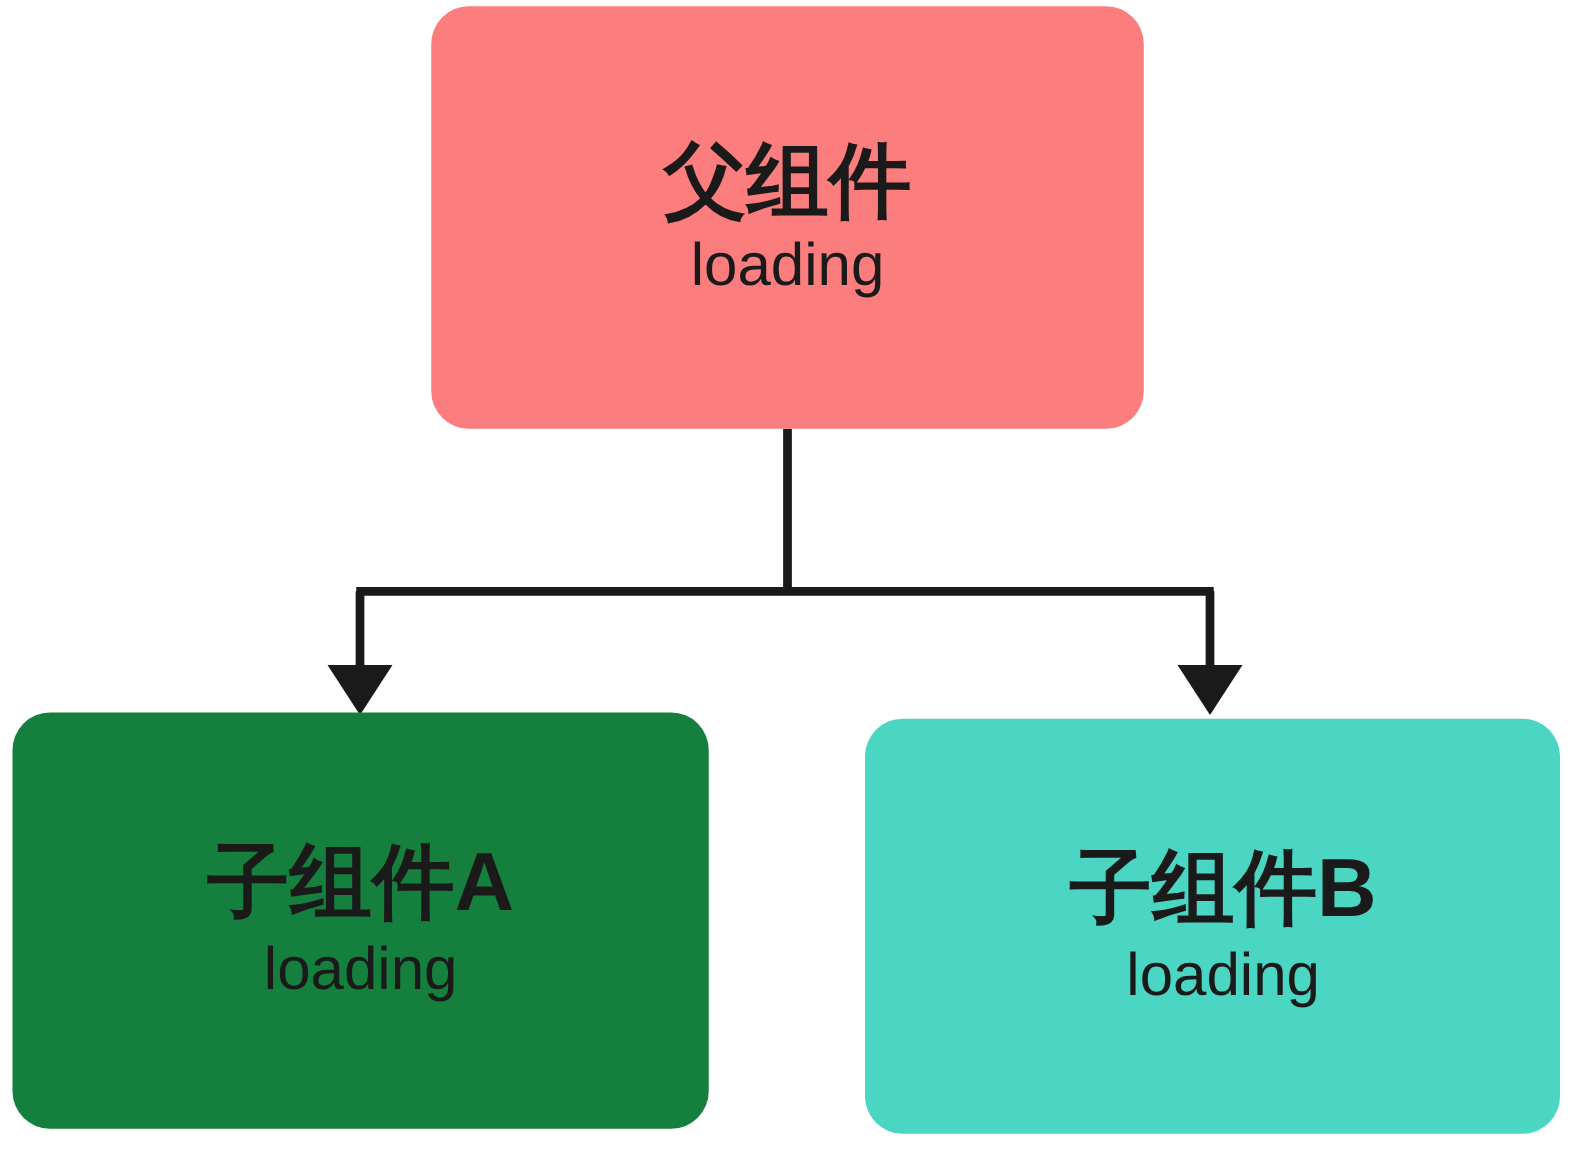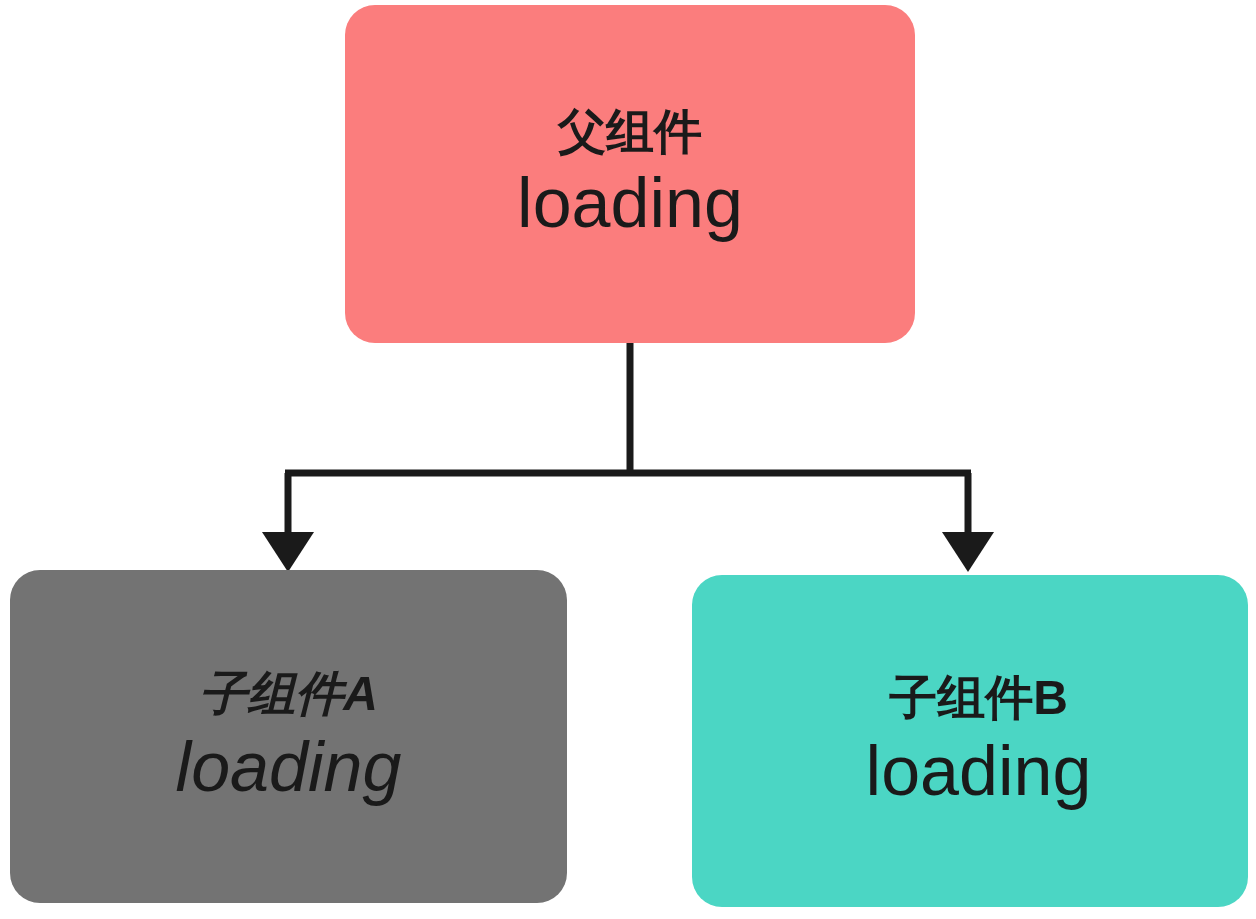--- a/index.html
+++ b/index.html
@@ -33,27 +33,27 @@
     display: flex;
     flex-direction: column;
     align-items: center;
     justify-content: center;
     text-align: center;
     line-height: 1.06;
     color: #1a1a1a;
   }
   .node-title {
     font-weight: bold;
-    font-size: 48px;
+    font-size: 66px;
     letter-spacing: 0px;
     white-space: nowrap;
   }
   .node-subtitle {
     font-weight: normal;
-    font-size: 70px;
+    font-size: 48px;
     white-space: nowrap;
   }
   
   #node-parent {
     left: 345px;
     top: 5px;
     width: 570px;
     height: 338px;
   }
   #node-parent .node-title { margin-bottom: 8px; }
@@ -90,21 +90,21 @@
 
     <path d="M 968 473 L 968 534" stroke="#1a1a1a" stroke-width="7" fill="none"></path>
     <polygon points="942,532 994,532 968,572" fill="#1a1a1a"></polygon>
   </svg>
 
   <div class="node-box" id="node-parent" style="background: rgb(251, 125, 125); color: rgb(26, 26, 26); border-radius: 30px;">
     <div class="node-title">父组件</div>
     <div class="node-subtitle">loading</div>
   </div>
 
-  <div class="node-box" id="node-child-a" style="background: #737373; color: rgb(26, 26, 26); border-radius: 30px; font-style: italic;">
+  <div class="node-box" id="node-child-a" style="background: #15803d; color: rgb(26, 26, 26); border-radius: 30px;">
     <div class="node-title">子组件A</div>
     <div class="node-subtitle">loading</div>
   </div>
 
   <div class="node-box" id="node-child-b" style="background: rgb(75, 214, 196); color: rgb(26, 26, 26); border-radius: 30px; padding-left: 17px;">
     <div class="node-title">子组件B</div>
     <div class="node-subtitle">loading</div>
   </div>
 
 </div>

